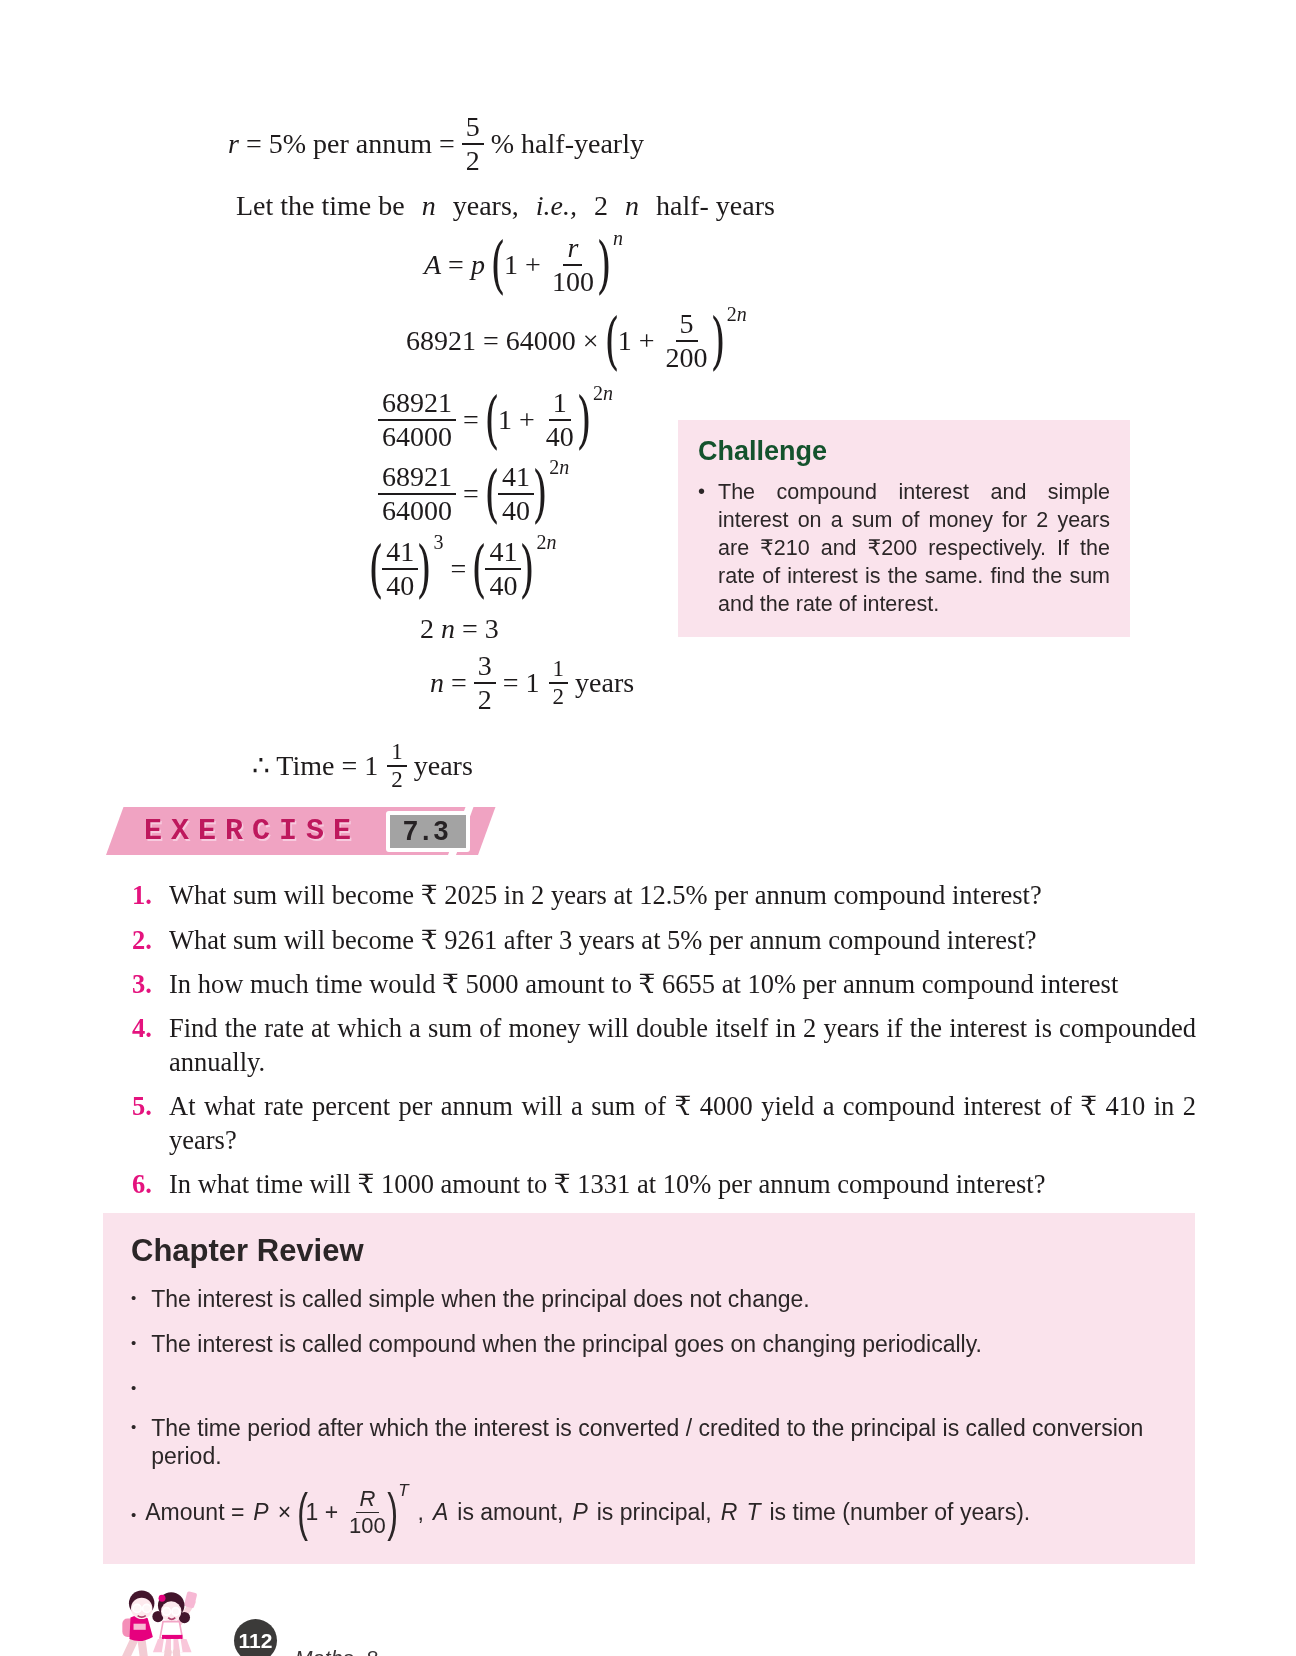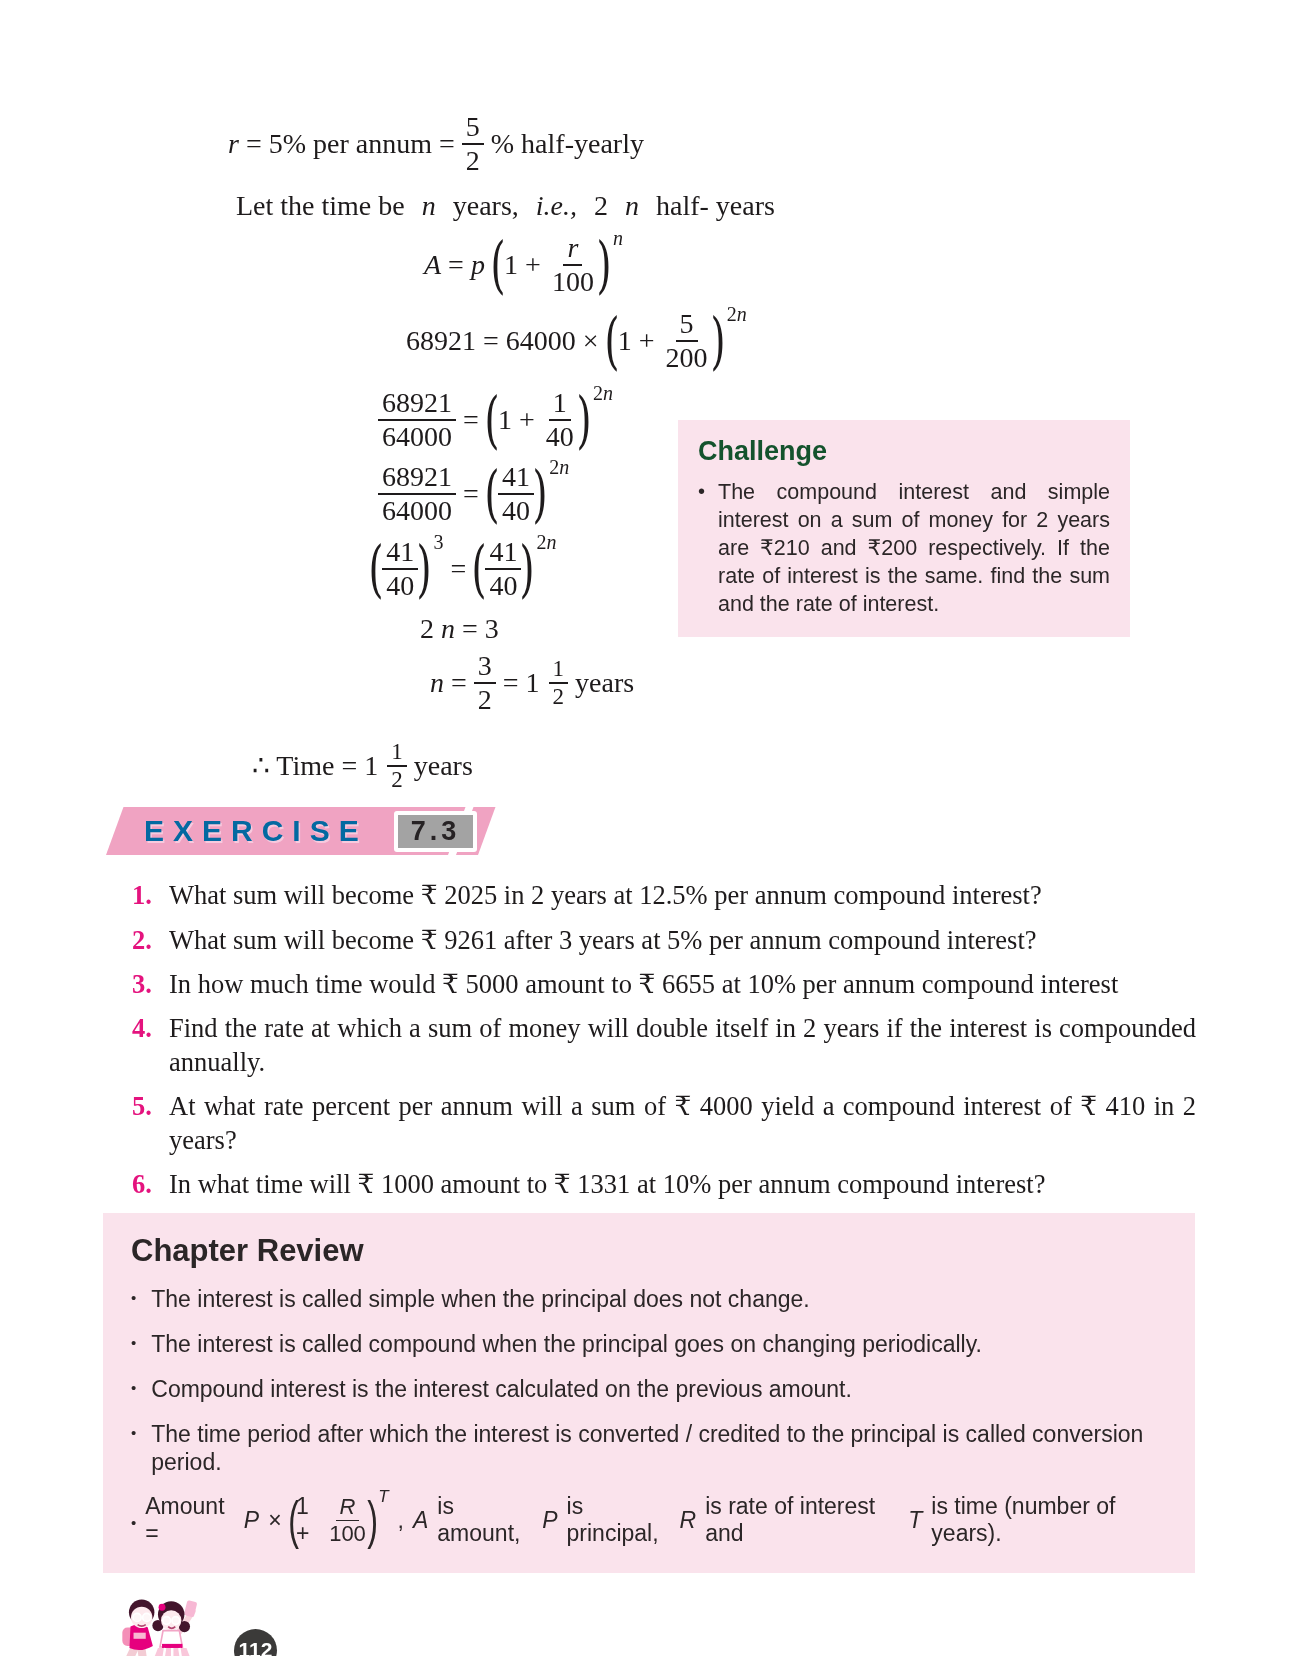--- a/index.html
+++ b/index.html
@@ -42,22 +42,22 @@
   .challenge .bullet-row { display:flex; gap:13px; }
   .challenge .dot { font-size:20px; margin-top:1px; color:#2b2627; }
   .challenge p { margin:0; font-size:21.5px; line-height:1.3; text-align:justify; color:#2b2627; }
 
   
   .banner { position:relative; margin:14px 0 0 106px; height:48px; width:420px; }
   .banner-main { position:absolute; left:0; top:0; height:48px; width:342px; background:#F0A3C2;
     transform:skewX(-20deg); transform-origin:bottom left; }
   .banner-inner { position:absolute; left:0; top:0; height:48px; width:100%;
     display:flex; align-items:center; padding-left:38px; gap:26px; }
-  .ex-label { font-family:Liberation Sans, sans-serif; font-weight:bold; font-size:30px;
-    letter-spacing:9px; color:#0369a1; text-shadow:1.5px 2px 0 #f7cade; }
+  .ex-label { font-family:Liberation Mono, monospace; font-weight:bold; font-size:30px;
+    letter-spacing:9px; color:#be185d; text-shadow:1.5px 2px 0 #f7cade; }
   .ex-numbox { background:#a3a3a3; border:4px solid #ffffff; border-radius:3px; padding:0 13px;
     font-family:"Liberation Sans","DejaVu Sans",sans-serif; font-weight:bold; font-size:27px;
     letter-spacing:4px; color:#262224; line-height:33px; }
   .banner-sliver { position:absolute; left:350px; top:0; height:48px; width:22px; background:#F0A3C2;
     transform:skewX(-20deg); transform-origin:bottom left; }
 
   
   .questions { list-style:none; margin:24px 0 0; padding:0 0 0 132px; }
   .questions li { display:flex; margin-bottom:11px; font-size:26.5px; line-height:1.26;
     max-width:1064px; color:#1e1b1c; }
@@ -310,21 +310,20 @@
       <li>
         <span class="rdot">•</span>
         <span>The interest is called simple when the principal does not change.</span>
       </li>
       <li>
         <span class="rdot">•</span>
         <span>The interest is called compound when the principal goes on changing periodically.</span>
       </li>
       <li>
         <span class="rdot">•</span>
-        <span>Compound interest is the interest calculated on the previous amount.</span>
       </li>
       <li>
         <span class="rdot">•</span>
         <span>The time period after which the interest is converted / credited to the principal is called conversion period.</span>
       </li>
     </ul>
     <div class="formula-row">
       <span class="rdot">•</span>
       <span>Amount =</span>
       <span class="v">P</span>
@@ -342,21 +341,20 @@
         <span class="psup">
           <span class="pv">T</span>
         </span>
       </span>
       <span>, </span>
       <span class="v">A</span>
       <span> is amount, </span>
       <span class="v">P</span>
       <span> is principal, </span>
       <span class="v">R</span>
-      <span> is rate of interest and </span>
       <span class="v">T</span>
       <span> is time (number of years).</span>
     </div>
   </section>
 
   <footer class="footer">
     <svg viewBox="0 0 110 100" width="112" height="102" aria-hidden="true">
       <ellipse cx="52" cy="92" rx="42" ry="6" fill="#eae6e6"></ellipse>
 
       <path d="M30 48 L16 78" stroke="#f3ccd4" stroke-width="8" stroke-linecap="round"></path>

